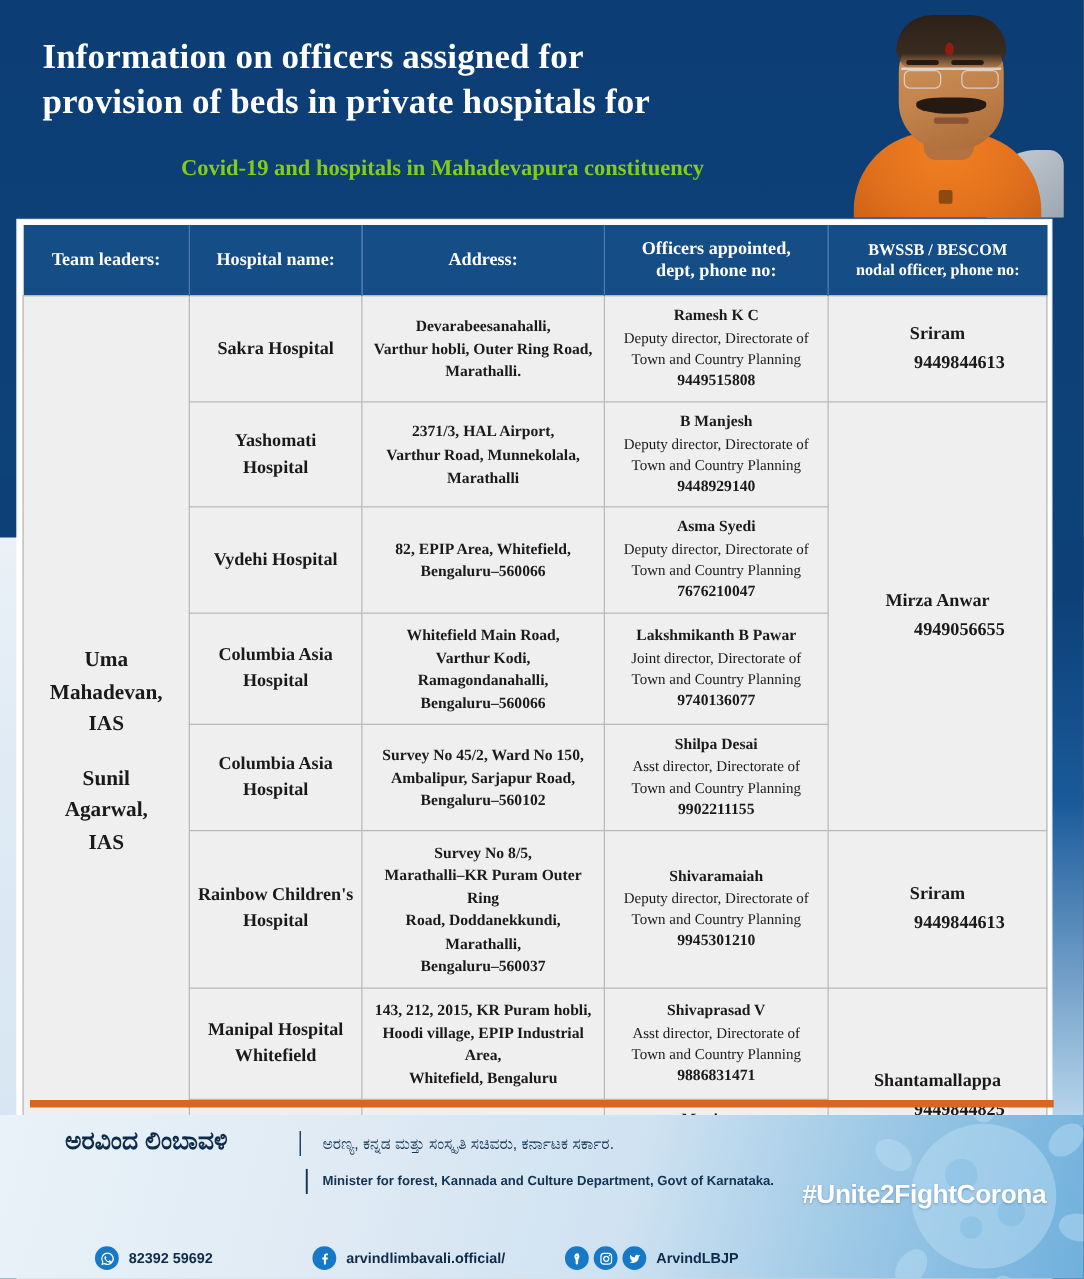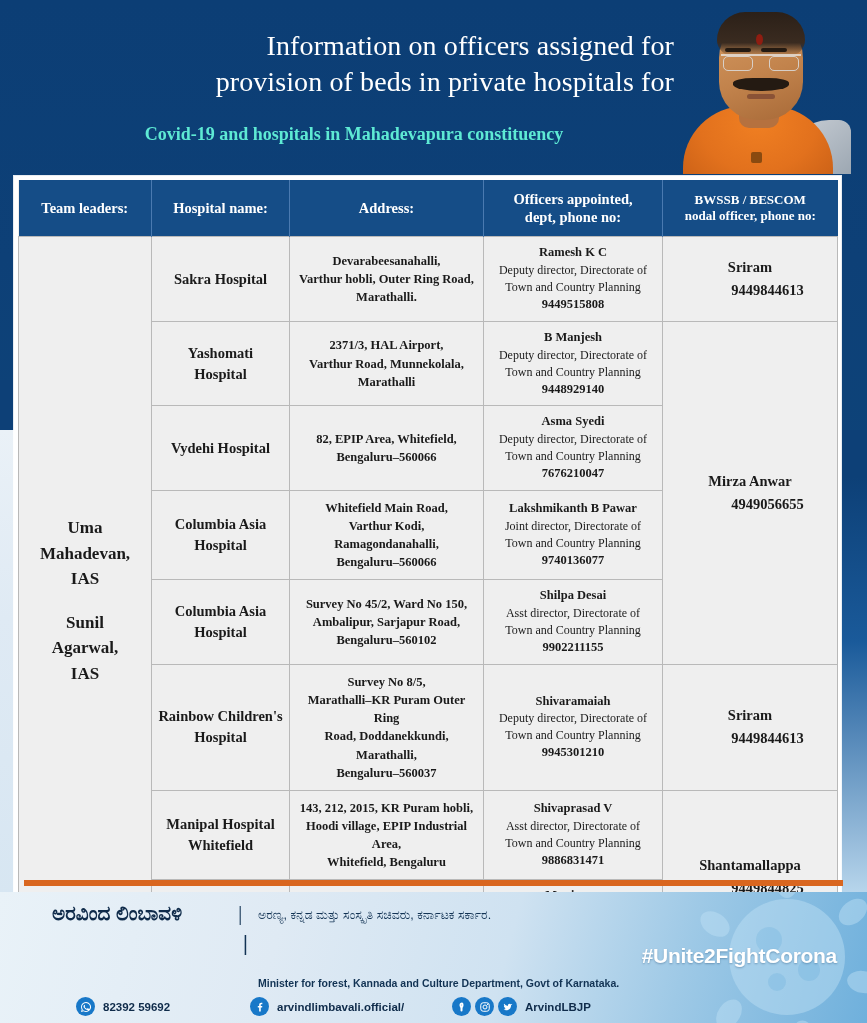--- a/index.html
+++ b/index.html
@@ -71,27 +71,27 @@
   .p-mous{
     position:absolute;left:72px;top:76px;width:56px;height:13px;
     background:#241a12;border-radius:40% 40% 55% 55%;
   }
   .p-mouth{position:absolute;left:86px;top:92px;width:28px;height:5px;background:#8a5236;border-radius:4px;}
   .p-badge{position:absolute;left:90px;top:150px;width:11px;height:11px;background:#8a4a10;border-radius:2px;}
 
   
   .title{
     position:absolute;left:34px;top:28px;width:640px;
-    color:#ffffff;text-align:right;font-size:28px;line-height:1.28;
-    font-weight:400;font-family:"Liberation Serif", serif;
+    color:#ffffff;text-align:left;font-size:28px;line-height:1.28;
+    font-weight:700;font-family:"Liberation Serif", serif;
     letter-spacing:.1px;
   }
   .subtitle{
     position:absolute;left:34px;top:124px;width:640px;
-    color:#5eead4;text-align:center;font-size:18px;font-weight:700;
+    color:#84cc16;text-align:center;font-size:18px;font-weight:700;
     font-family:"Liberation Serif", serif;
   }
 
   
   .card{
     position:absolute;left:14px;top:176px;width:827px;height:912px;
     background:#ffffff;box-shadow:0 0 0 1px rgba(255,255,255,.9);
     padding:4px;box-sizing:border-box;
   }
   table.tbl{
@@ -141,21 +141,20 @@
     position:absolute;left:258px;top:16px;font-size:12.5px;color:#123354;
     font-family:"Liberation Sans", sans-serif;
   }
   .en-name{
     position:absolute;left:62px;top:39px;font-size:21px;font-weight:700;color:#0f2b4a;
     font-family:"Liberation Sans", sans-serif;letter-spacing:-.2px;
   }
   .en-desc{
     position:absolute;left:258px;top:47px;font-size:10.5px;font-weight:700;color:#123354;
     font-family:"Liberation Sans", sans-serif;
-    margin-top:38px;
   }
   .pipe1{position:absolute;left:238px;top:8px;font-size:22px;color:#123354;}
   .pipe2{position:absolute;left:243px;top:38px;font-size:22px;color:#123354;font-weight:700;}
   .hashtag{
     position:absolute;right:30px;top:52px;font-size:21px;font-weight:700;color:#ffffff;
     font-family:"Liberation Sans", sans-serif;letter-spacing:-.3px;
     text-shadow:0 1px 2px rgba(20,60,100,.35);
     margin-left:23px;
   }
   .contact-row{position:absolute;left:0;top:105px;width:867px;height:30px;}

